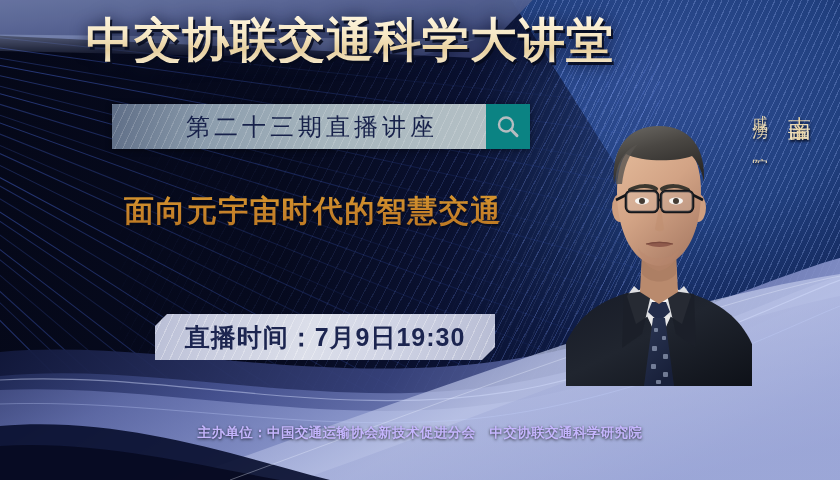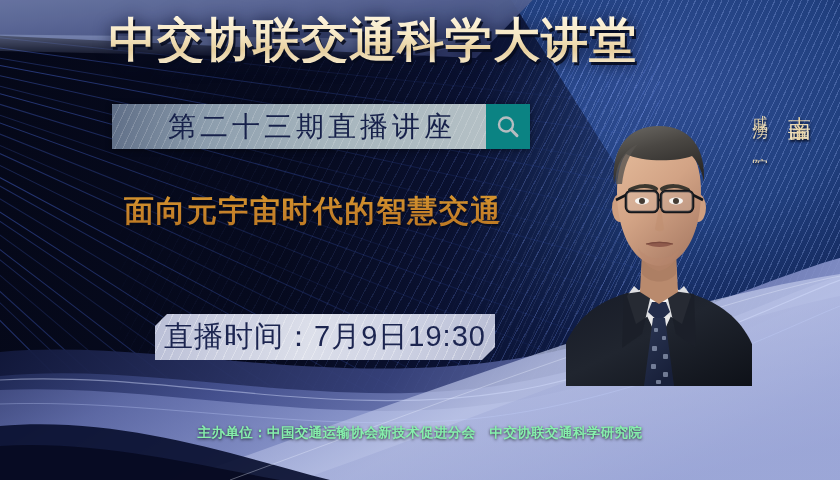--- a/index.html
+++ b/index.html
@@ -80,42 +80,41 @@
     text-align:center;
     font-size:47px;line-height:1;
     font-weight:bold;
     letter-spacing:1px;
     background:linear-gradient(180deg,#fdf4dd 0%,#f6e7c4 42%,#e7cf9e 72%,#f3e5c6 100%);
     -webkit-background-clip:text;background-clip:text;
     color:transparent;
     -webkit-text-stroke:0px;
     filter:drop-shadow(2px 3px 0 rgba(6,10,28,.85)) drop-shadow(0 0 8px rgba(10,16,44,.7));
     font-family:"Liberation Sans","DejaVu Sans",sans-serif;
-    padding-left:23px;
   }
 
   .sub-bar{
     position:absolute;left:112px;top:104px;
     width:418px;height:45px;
     display:flex;align-items:stretch;
     box-shadow:0 1px 6px rgba(0,0,0,.45);
   }
   .sub-bar-body{
     flex:1;
     background:linear-gradient(100deg,#5e6d86 0%,#8c9dad 26%,#a7b6be 58%,#b4c0c5 100%);
     display:flex;align-items:center;justify-content:center;
     position:relative;overflow:hidden;
   }
   .sub-bar-body::after{
     content:"";position:absolute;inset:0;
     background:repeating-linear-gradient(115deg,rgba(255,255,255,.16) 0 1px,rgba(0,0,0,0) 1px 7px);
   }
   .sub-bar-text{
     position:relative;z-index:2;
-    font-size:28px;font-weight:500;letter-spacing:4px;
+    font-size:24px;font-weight:500;letter-spacing:4px;
     color:#17214a;
     padding-left:26px;
   }
   .sub-bar-icon{
     width:44px;
     background:#0b8383;
     display:flex;align-items:center;justify-content:center;
   }
   .sub-bar-icon svg{display:block;}
 
@@ -139,21 +138,21 @@
     clip-path:polygon(12px 0,100% 0,100% calc(100% - 13px),calc(100% - 13px) 100%,0 100%,0 12px);
     box-shadow:0 2px 8px rgba(0,0,0,.5);
     overflow:hidden;
   }
   .time-badge::after{
     content:"";position:absolute;inset:0;
     background:repeating-linear-gradient(115deg,rgba(255,255,255,.3) 0 1px,rgba(0,0,0,0) 1px 8px);
   }
   .time-badge-text{
     position:relative;z-index:2;
-    font-size:29px;font-weight:400;letter-spacing:1px;
+    font-size:25px;font-weight:700;letter-spacing:1px;
     color:#1c2550;
   }
 
   .speaker-org{
     position:absolute;left:776px;top:98px;
     width:40px;
     writing-mode:vertical-rl;text-orientation:upright;
     font-size:23px;letter-spacing:7px;
     font-weight:500;
     color:#f0e2c4;
@@ -172,21 +171,21 @@
     background:linear-gradient(90deg,#fbf1d8 0%,#e3cfa4 60%,#f2e7cd 100%);
     -webkit-background-clip:text;background-clip:text;
     -webkit-text-fill-color:transparent;
     filter:drop-shadow(1px 2px 1px rgba(4,8,24,.75));
   }
 
   .footer{
     position:absolute;left:0;top:424px;width:840px;
     text-align:center;
     font-size:13.5px;font-weight:bold;letter-spacing:.4px;
-    color:#86efac;
+    color:#c4b5fd;
     text-shadow:0 1px 3px rgba(0,0,0,.75);
   }
 
   
   .portrait{
     position:absolute;left:566px;top:96px;
     width:186px;height:290px;
   }
   .portrait svg{display:block;}
 </style>

